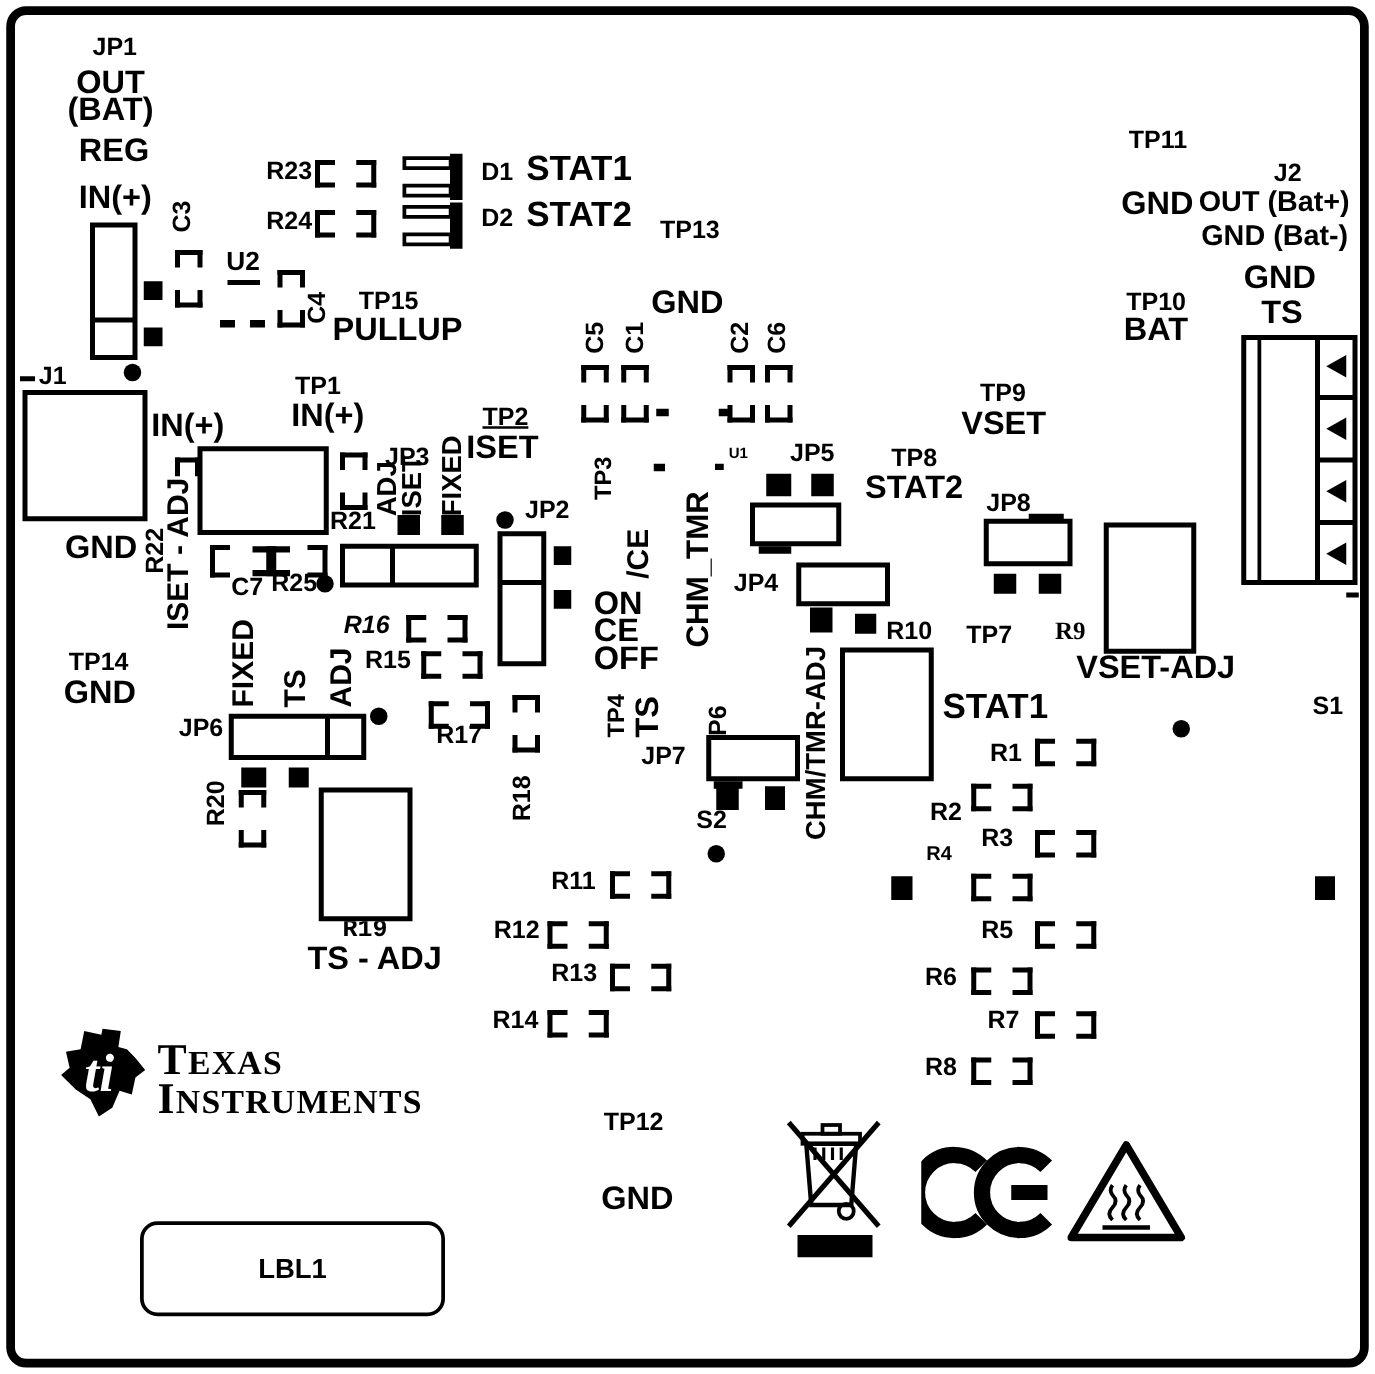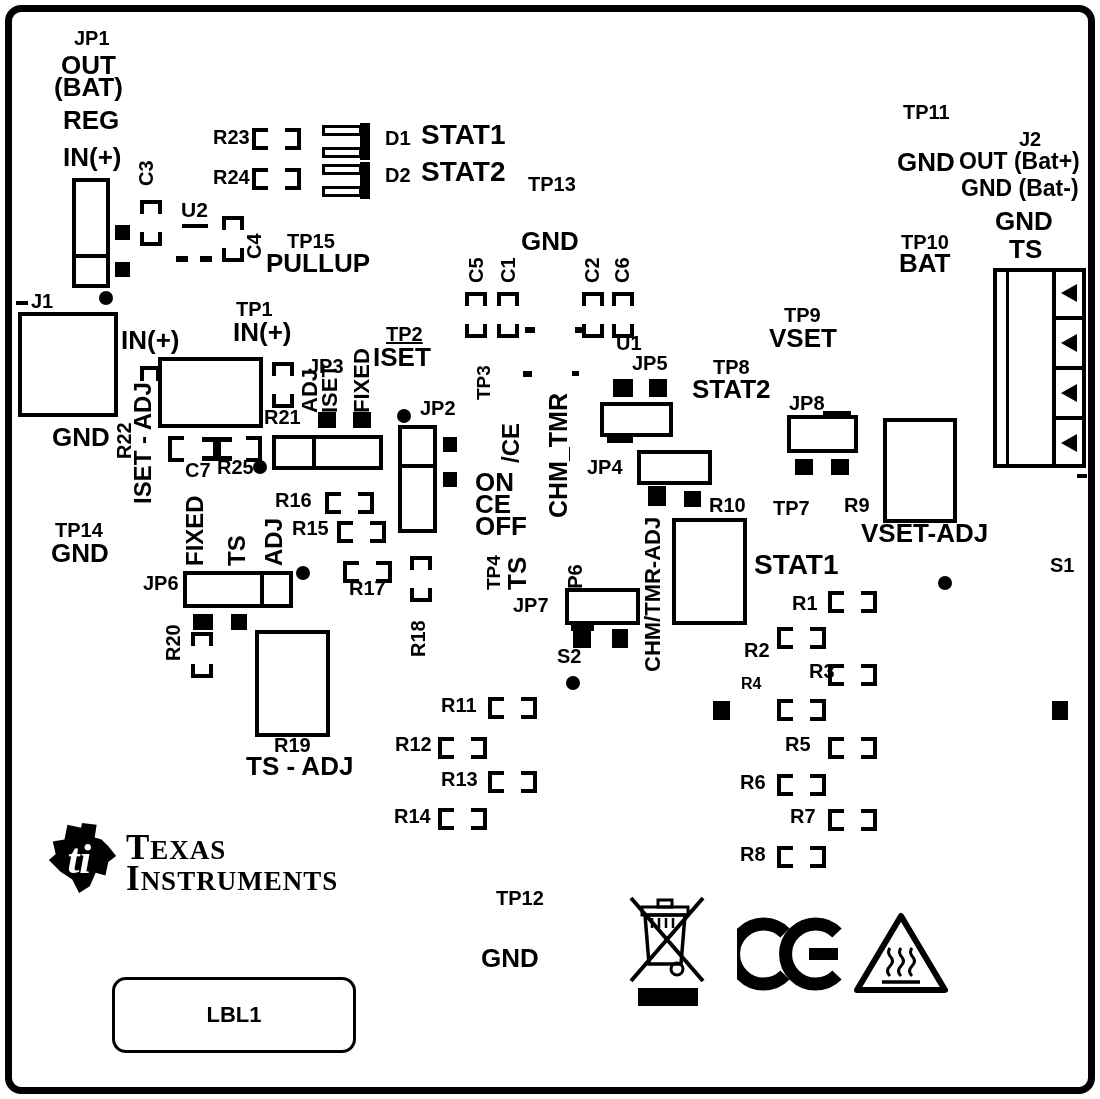--- a/index.html
+++ b/index.html
@@ -141,55 +141,55 @@
     <div class="lbl" style="left: 308px; top: 356px; font-size: 20px;">JP3</div>
     <div class="lbl" style="left: 264px; top: 407px; font-size: 20px;">R21</div>
     <div class="lbl" style="left: 185px; top: 460px; font-size: 20px;">C7</div>
     <div class="lbl" style="left: 217px; top: 457px; font-size: 20px;">R25</div>
     <div class="lbl" style="left: 55px; top: 520px; font-size: 20px;">TP14</div>
     <div class="lbl" style="left: 51px; top: 540px; font-size: 26px;">GND</div>
     <div class="lbl" style="left: 420px; top: 398px; font-size: 20px;">JP2</div>
     <div class="lbl" style="left: 475px; top: 469px; font-size: 26px;">ON</div>
     <div class="lbl" style="left: 475px; top: 491px; font-size: 26px;">CE</div>
     <div class="lbl" style="left: 475px; top: 513px; font-size: 26px;">OFF</div>
-    <div class="lbl" style="left: 583px; top: 333px; font-size: 20px; margin-left: 33px;">U1</div>
+    <div class="lbl" style="left: 583px; top: 356px; font-size: 12px;">U1</div>
     <div class="lbl" style="left: 632px; top: 353px; font-size: 20px;">JP5</div>
     <div class="lbl" style="left: 587px; top: 457px; font-size: 20px;">JP4</div>
     <div class="lbl" style="left: 709px; top: 495px; font-size: 20px;">R10</div>
     <div class="lbl" style="left: 513px; top: 595px; font-size: 20px;">JP7</div>
     <div class="lbl" style="left: 557px; top: 646px; font-size: 20px;">S2</div>
     <div class="lbl" style="left: 784px; top: 305px; font-size: 20px;">TP9</div>
     <div class="lbl" style="left: 769px; top: 325px; font-size: 26px;">VSET</div>
     <div class="lbl" style="left: 713px; top: 357px; font-size: 20px;">TP8</div>
     <div class="lbl" style="left: 692px; top: 376px; font-size: 26px;">STAT2</div>
     <div class="lbl" style="left: 789px; top: 393px; font-size: 20px;">JP8</div>
     <div class="lbl" style="left: 773px; top: 498px; font-size: 20px;">TP7</div>
-    <div class="lbl" style="left: 844px; top: 495px; font-size: 20px;">R9</div>
+    <div class="lbl" style="left: 844px; top: 495px; font-size: 20px; font-family: Liberation Serif, serif;">R9</div>
     <div class="lbl" style="left: 861px; top: 520px; font-size: 26px;">VSET-ADJ</div>
     <div class="lbl" style="left: 754px; top: 551px; font-size: 28px;">STAT1</div>
     <div class="lbl" style="left: 792px; top: 593px; font-size: 20px;">R1</div>
     <div class="lbl" style="left: 744px; top: 640px; font-size: 20px;">R2</div>
-    <div class="lbl" style="left: 785px; top: 661px; font-size: 20px; margin-left: 24px;">R3</div>
+    <div class="lbl" style="left: 785px; top: 661px; font-size: 20px;">R3</div>
     <div class="lbl" style="left: 741px; top: 676px; font-size: 16px;">R4</div>
     <div class="lbl" style="left: 785px; top: 734px; font-size: 20px;">R5</div>
     <div class="lbl" style="left: 740px; top: 772px; font-size: 20px;">R6</div>
     <div class="lbl" style="left: 790px; top: 806px; font-size: 20px;">R7</div>
     <div class="lbl" style="left: 740px; top: 844px; font-size: 20px;">R8</div>
     <div class="lbl" style="left: 1050px; top: 555px; font-size: 20px;">S1</div>
     <div class="lbl" style="left: 441px; top: 695px; font-size: 20px;">R11</div>
     <div class="lbl" style="left: 395px; top: 734px; font-size: 20px;">R12</div>
     <div class="lbl" style="left: 441px; top: 769px; font-size: 20px;">R13</div>
     <div class="lbl" style="left: 394px; top: 806px; font-size: 20px;">R14</div>
     <div class="lbl" style="left: 292px; top: 518px; font-size: 20px;">R15</div>
-    <div class="lbl" style="left: 275px; top: 490px; font-size: 20px;">R16</div>
+    <div class="lbl" style="left: 275px; top: 490px; font-size: 20px; font-style: italic;">R16</div>
     <div class="lbl" style="left: 349px; top: 578px; font-size: 20px;">R17</div>
-    <div class="lbl" style="left: 274px; top: 735px; font-size: 20px;">R19</div>
+    <div class="lbl" style="left: 274px; top: 735px; font-size: 20px; font-family: Liberation Mono, monospace;">R19</div>
     <div class="lbl" style="left: 246px; top: 753px; font-size: 26px;">TS - ADJ</div>
     <div class="lbl" style="left: 143px; top: 573px; font-size: 20px;">JP6</div>
-    <div class="lbl" style="left: 496px; top: 888px; font-size: 20px;">TP12</div>
+    <div class="lbl" style="left: 483px; top: 888px; font-size: 20px;">TP12</div>
     <div class="lbl" style="left: 481px; top: 945px; font-size: 26px;">GND</div>
     <div class="vlbl" style="left: 136px; top: 186px; font-size: 20px;">C3</div>
     <div class="vlbl" style="left: 244px; top: 259px; font-size: 20px;">C4</div>
     <div class="vlbl" style="left: 466px; top: 283px; font-size: 20px;">C5</div>
     <div class="vlbl" style="left: 498px; top: 283px; font-size: 20px;">C1</div>
     <div class="vlbl" style="left: 582px; top: 283px; font-size: 20px;">C2</div>
     <div class="vlbl" style="left: 612px; top: 283px; font-size: 20px;">C6</div>
     <div class="vlbl" style="left: 299px; top: 413px; font-size: 22px;">ADJ</div>
     <div class="vlbl" style="left: 319px; top: 413px; font-size: 22px;">ISET</div>
     <div class="vlbl" style="left: 351px; top: 413px; font-size: 22px;">FIXED</div>

